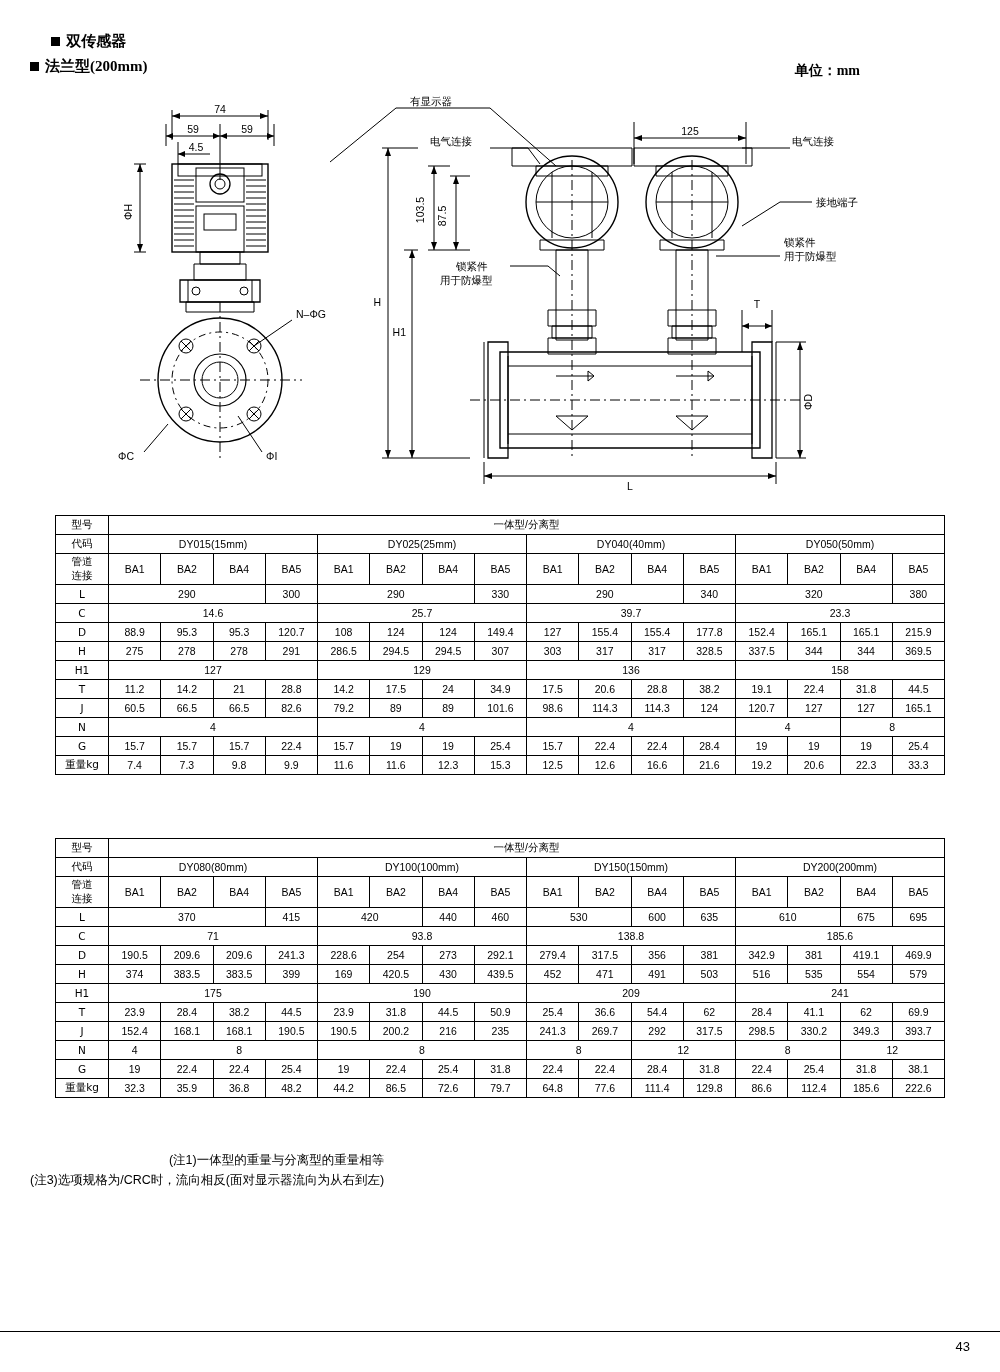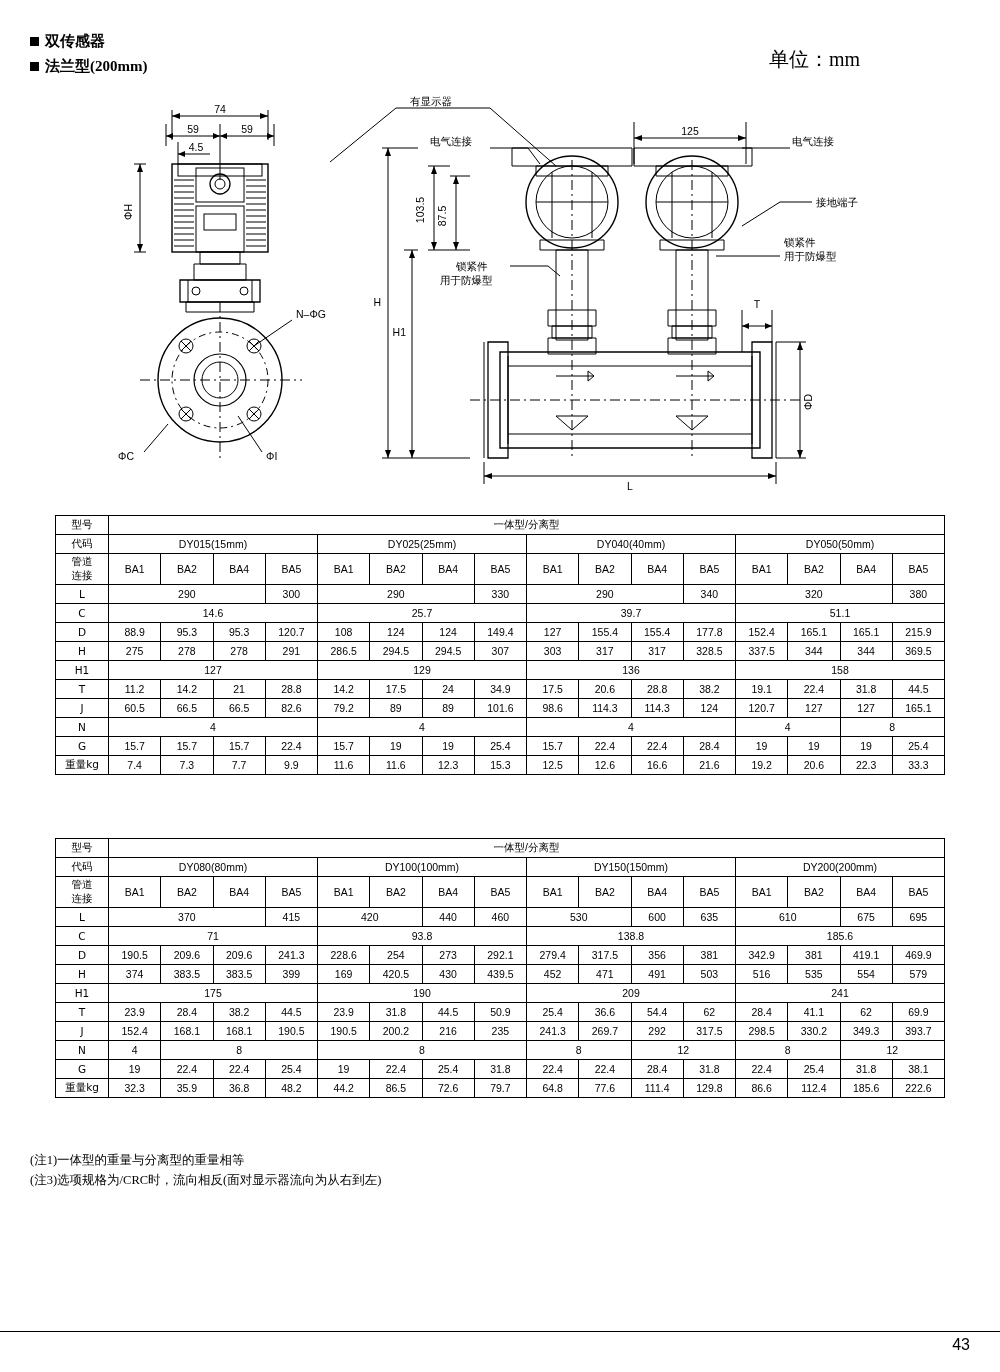--- a/index.html
+++ b/index.html
@@ -8,23 +8,23 @@
     background:#ffffff;
     font-family:"Liberation Serif", serif;
     color:#000;
     position:relative;
     overflow:hidden;
   }
   .page{position:relative;width:1000px;height:1372px;}
 
   
   .hdr{position:absolute;left:30px;top:32px;font-size:15px;font-weight:bold;}
-  .hdr .line{display:flex;align-items:center;margin-bottom:6px;}
+  .hdr .line{display:flex;align-items:center;margin-bottom:6px;justify-content:center;}
   .sq{width:9px;height:9px;background:#000;display:inline-block;margin-right:6px;}
-  .unit{position:absolute;right:140px;top:46px;font-size:20px;font-weight:normal;}
+  .unit{position:absolute;right:140px;top:62px;font-size:14px;font-weight:bold;}
 
   
   .drawing{position:absolute;left:0;top:80px;width:1000px;height:420px;}
   .drawing svg{display:block;}
   .lbl{font-family:"Liberation Sans", sans-serif;font-size:10.5px;}
   .lblcn{font-family:"DejaVu Sans", sans-serif;font-size:10.5px;}
 
   
   table.spec{
     border-collapse:collapse;
@@ -38,22 +38,22 @@
     border:1px solid #000;
     text-align:center;
     vertical-align:middle;
     padding:1px 0;
     height:16px;
   }
   td.rowhdr{width:52px;font-family:"DejaVu Sans", sans-serif;}
   td.tall{height:58px;}
   .t1{left:55px;top:515px;width:890px;}
   .t2{left:55px;top:838px;width:890px;}
-  .notes{position:absolute;left:30px;top:1150px;font-family:Liberation Serif, serif;font-size:12.5px;line-height:20px;}
-  .pagenum{position:absolute;right:30px;bottom:18px;font-size:16px;font-family:"Liberation Sans", sans-serif;}
+  .notes{position:absolute;left:30px;top:1150px;font-family:Liberation Sans, sans-serif;font-size:12.5px;line-height:20px;text-align:right;}
+  .pagenum{position:absolute;right:30px;bottom:18px;font-size:13px;font-family:"Liberation Sans", sans-serif;}
   .botline{position:absolute;left:0;right:0;bottom:40px;height:1px;background:#000;}
 </style>
 </head>
 <body>
 
 <div class="page">
 
   <div class="hdr">
     <div class="line">
       <span class="sq"></span>
@@ -364,21 +364,21 @@
           <td colspan="3">290</td>
           <td colspan="1">340</td>
           <td colspan="3">320</td>
           <td colspan="1">380</td>
         </tr>
         <tr>
           <td class="rowhdr">C</td>
           <td colspan="4">14.6</td>
           <td colspan="4">25.7</td>
           <td colspan="4">39.7</td>
-          <td colspan="4">51.1</td>
+          <td colspan="4">23.3</td>
         </tr>
         <tr>
           <td class="rowhdr">D</td>
           <td colspan="1">88.9</td>
           <td colspan="1">95.3</td>
           <td colspan="1">95.3</td>
           <td colspan="1">120.7</td>
           <td colspan="1">108</td>
           <td colspan="1">124</td>
           <td colspan="1">124</td>
@@ -480,21 +480,21 @@
           <td colspan="1">28.4</td>
           <td colspan="1">19</td>
           <td colspan="1">19</td>
           <td colspan="1">19</td>
           <td colspan="1">25.4</td>
         </tr>
         <tr>
           <td class="rowhdr">重量kg</td>
           <td colspan="1">7.4</td>
           <td colspan="1">7.3</td>
-          <td colspan="1">7.7</td>
+          <td colspan="1">9.8</td>
           <td colspan="1">9.9</td>
           <td colspan="1">11.6</td>
           <td colspan="1">11.6</td>
           <td colspan="1">12.3</td>
           <td colspan="1">15.3</td>
           <td colspan="1">12.5</td>
           <td colspan="1">12.6</td>
           <td colspan="1">16.6</td>
           <td colspan="1">21.6</td>
           <td colspan="1">19.2</td>

